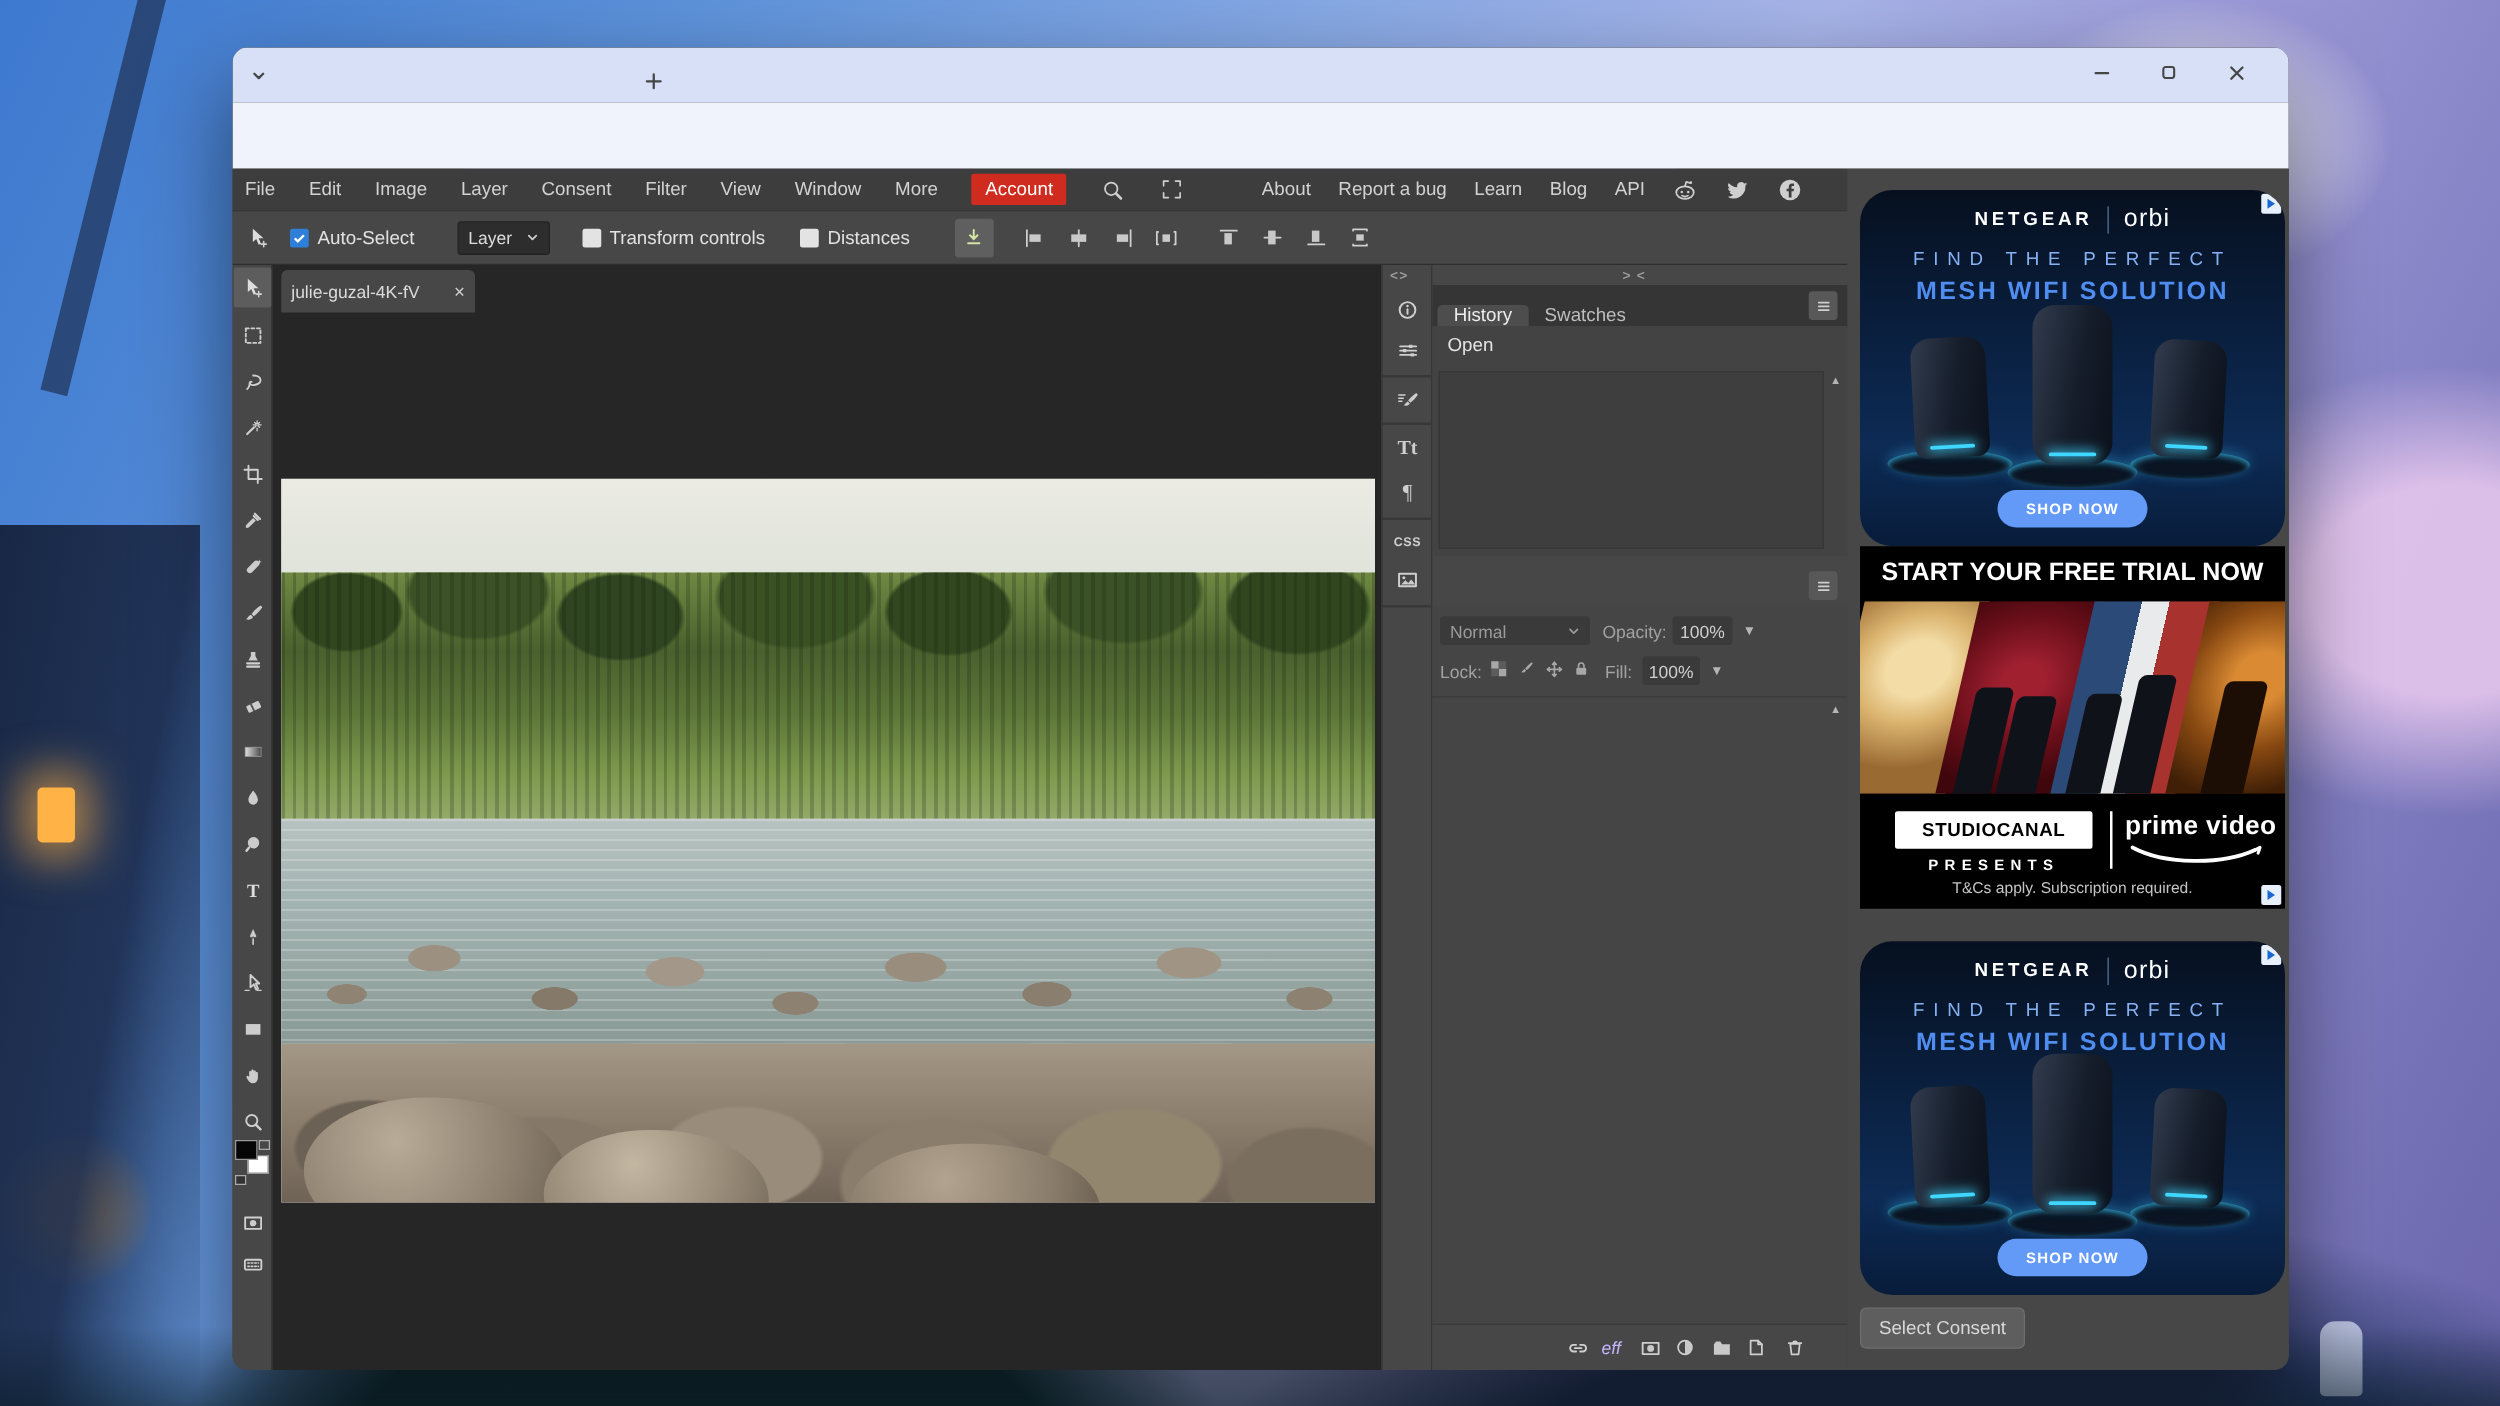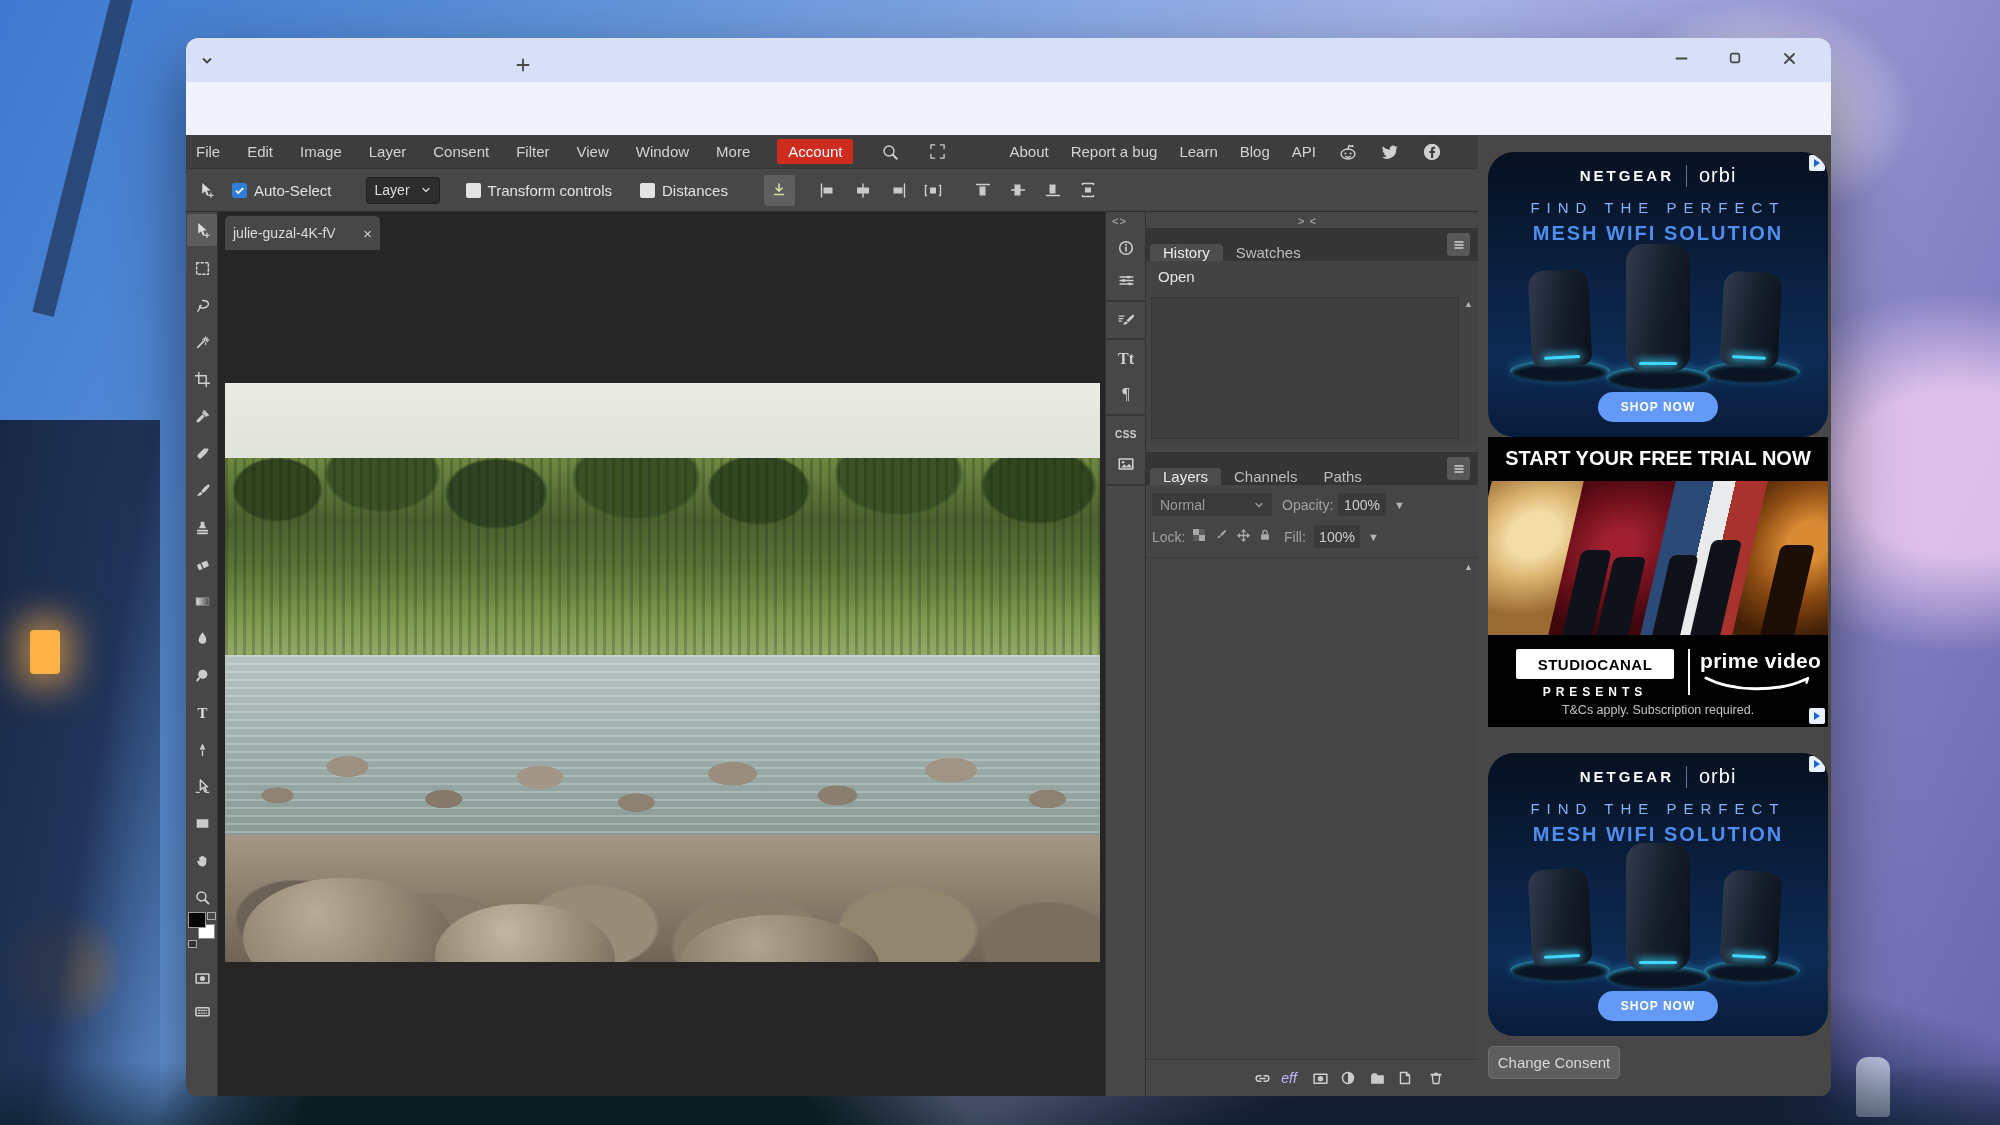--- a/index.html
+++ b/index.html
@@ -603,25 +603,20 @@
           <svg class="i" width="12" height="12" viewBox="0 0 12 12" stroke-width="1.4">
               <path d="M2 3h8M2 6h8M2 9h8"></path>
             </svg>
         </div>
         <div class="a" style="left:0;top:49px;width:332px;height:184px;background:#434343">
           <div style="padding:7px 0 0 12px;font-size:15px;color:#e4e4e4">Open</div>
           <div class="inset" style="left:5px;top:36px;width:306px;height:140px"></div>
           <div class="a tri" style="right:5px;top:38px">▲</div>
         </div>
 
-        <div class="ptabbar" style="top:240px">
-          <span class="ptab on">Layers</span>
-          <span class="ptab">Channels</span>
-          <span class="ptab">Paths</span>
-        </div>
         <div class="pmenu" style="top:245px">
           <svg class="i" width="12" height="12" viewBox="0 0 12 12" stroke-width="1.4">
               <path d="M2 3h8M2 6h8M2 9h8"></path>
             </svg>
         </div>
         <div class="a" style="left:0;top:273px;width:332px;bottom:0;background:#454545">
 
           <div class="vbox" style="left:6px;top:8px;width:120px;justify-content:space-between;padding:0 8px;box-sizing:border-box;color:#9b9b9b">
             <span>Normal</span>
             <svg class="i" width="10" height="10" viewBox="0 0 10 10" style="stroke:#9b9b9b">
@@ -787,18 +782,18 @@
               <span class="glow"></span>
             </div>
           <div class="shopnow" style="top:238px">SHOP NOW</div>
           <div class="adc" style="right:3px;top:3px">
               <svg width="10" height="10" viewBox="0 0 10 10">
                 <path d="M2 1l6 4-6 4z" fill="#1967d2"></path>
               </svg>
             </div>
         </div>
 
-        <div class="consent">Change Consent</div>
+        <div class="consent">Select Consent</div>
       </div>
 
     </div>
   </div>
 </div>
 
 </body></html>

